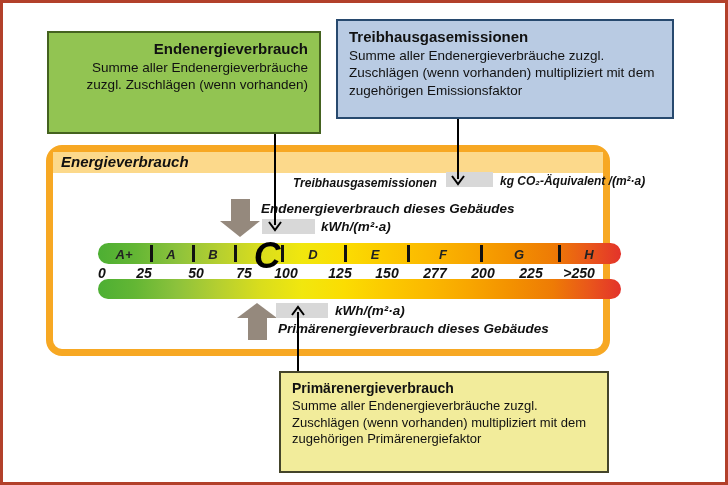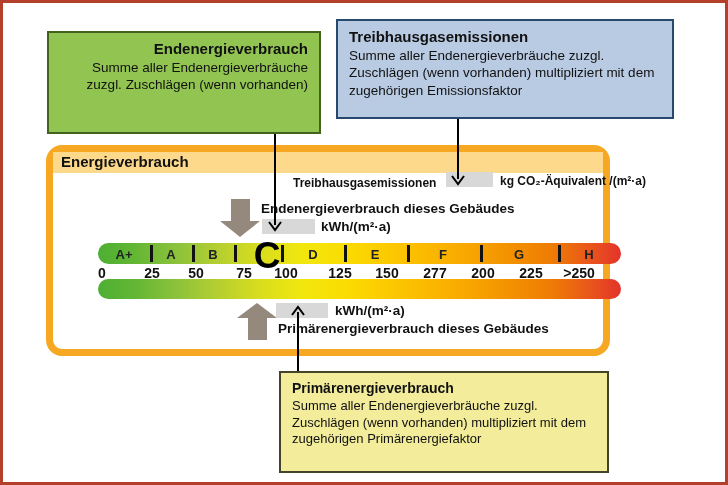--- a/index.html
+++ b/index.html
@@ -15,21 +15,21 @@
                     background:#92c452; border:2px solid #44621f;text-align:right; }
   .callout-blue   { left:333px; top:16px;  width:338px; height:100px;
                     background:#b9cbe3; border:2px solid #27496e; }
   .callout-yellow { left:276px; top:368px; width:330px; height:102px;
                     background:#f2ec9b; border:2px solid #44442a; }
   .callout-yellow .title { font-size:14px; }
   .callout-yellow .body  { font-size:13px; }
 
   
   .panel { position:absolute; left:43px; top:142px; width:564px; height:211px;
-           background:#fff; border:7px solid #f7a823; border-radius:16px; }
+           background:#fff; border:7px solid #f7a823; border-radius:16px;font-style:italic; }
   .panel-band { position:absolute; left:0; right:0; top:0; height:21px;
                 background:#fcd98b; }
   .panel-band .panel-title { position:absolute; left:8px; top:1px;
                 font-size:15px; font-weight:bold; color:#111; }
   .panel .abs { position:absolute; }
 
   .lbl-sm { font-size:12px;   font-weight:bold; color:#111; white-space:nowrap; }
   .lbl-md { font-size:13.5px; font-weight:bold; color:#111; white-space:nowrap; }
   .value-box { position:absolute; background:#d8d8d8; }
 
@@ -112,21 +112,21 @@
       <span class="cls cls-big" style="left:169px;">C</span>
       <span class="cls" style="left:215px;">D</span>
       <span class="cls" style="left:277px;">E</span>
       <span class="cls" style="left:345px;">F</span>
       <span class="cls" style="left:421px;">G</span>
       <span class="cls" style="left:491px;">H</span>
     </div>
 
     <div class="numrow">
       <span style="left:4px;">0</span>
-      <span style="left:54px;">25</span>
+      <span style="left:46px;">25</span>
       <span style="left:98px;">50</span>
       <span style="left:146px;">75</span>
       <span style="left:188px;">100</span>
       <span style="left:242px;">125</span>
       <span style="left:289px;">150</span>
       <span style="left:337px;">277</span>
       <span style="left:385px;">200</span>
       <span style="left:433px;">225</span>
       <span style="left:481px;">&gt;250</span>
     </div>

